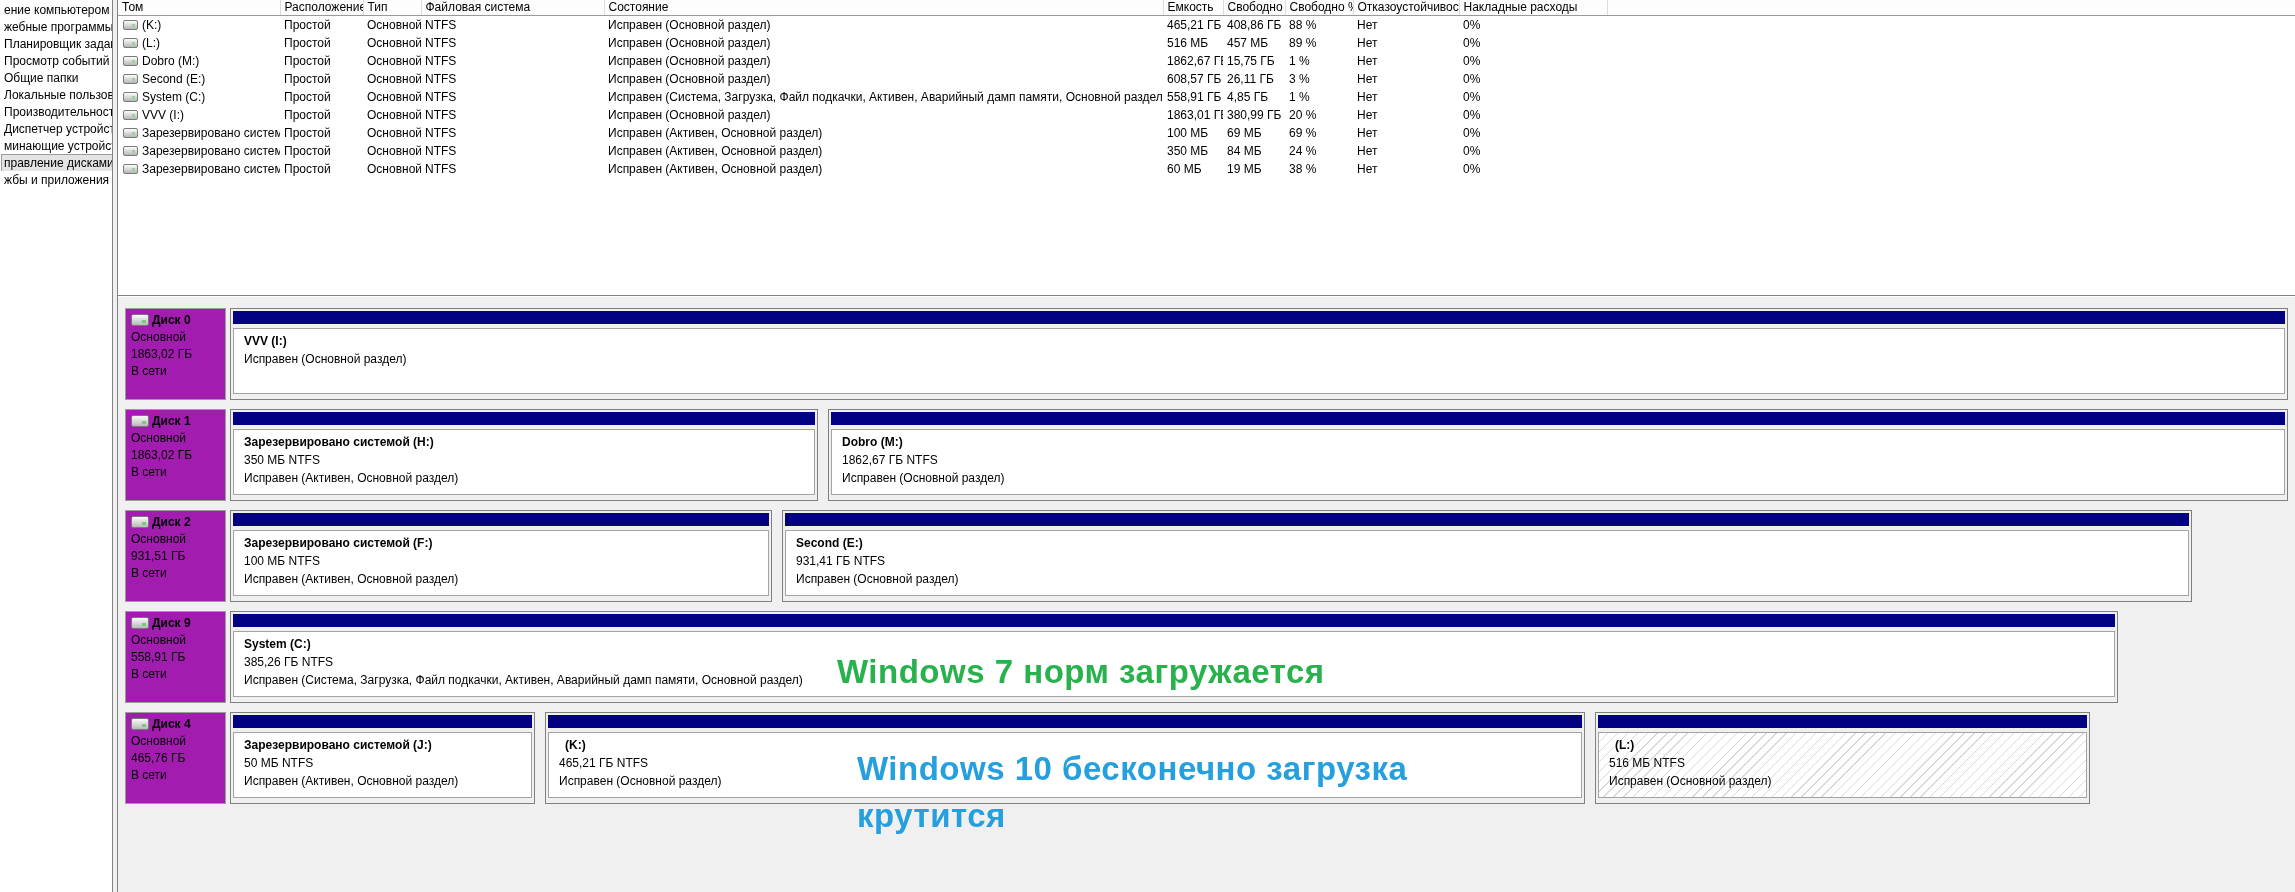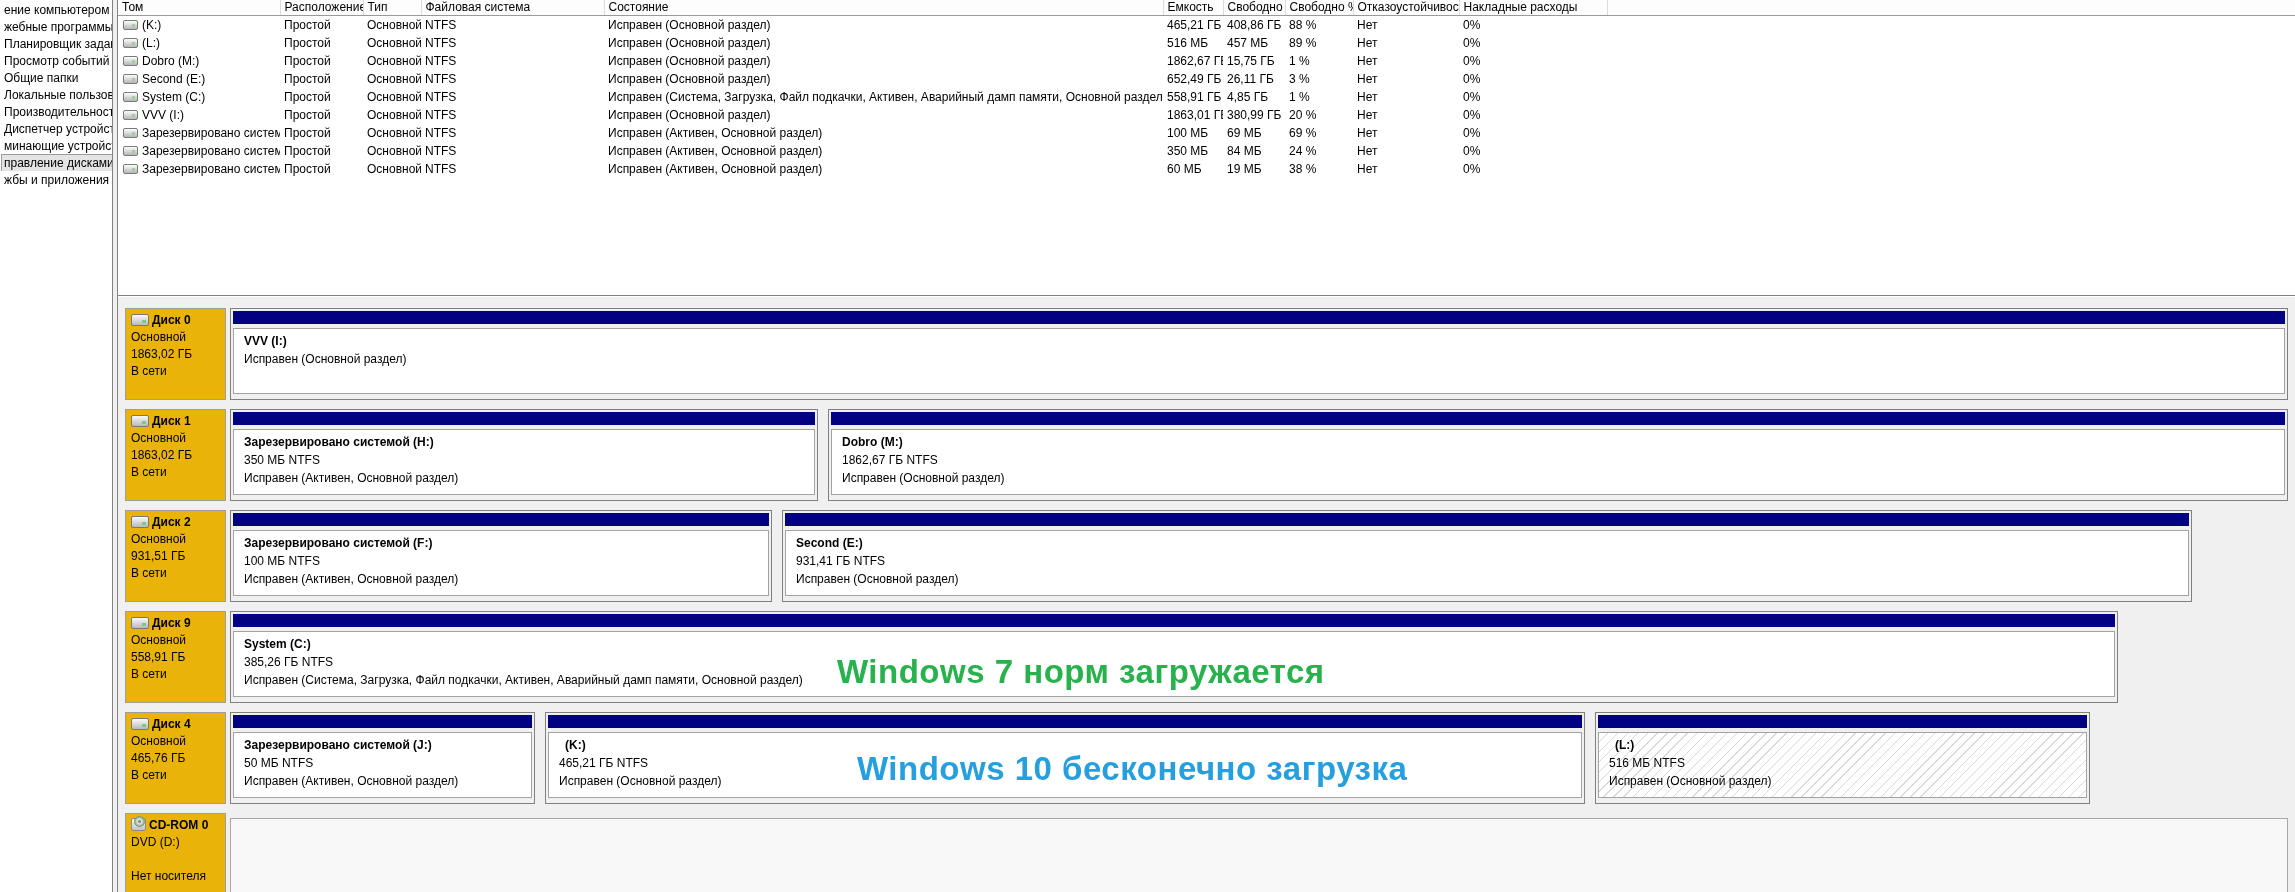--- a/index.html
+++ b/index.html
@@ -28,21 +28,21 @@
   table.vol th.filler { border-right:none; }
   table.vol td { height:18px; padding:0 0 0 4px; white-space:nowrap; overflow:hidden; font-size:12px; }
   .vol-icon { display:inline-block; width:15px; height:10px;
     background:linear-gradient(#fdfdfd,#b6b6b6); border:1px solid #7a7a7a; border-radius:2px;
     vertical-align:-1px; margin:0 4px 0 1px; position:relative; }
   .vol-icon::after { content:""; position:absolute; right:2px; top:3px; width:3px; height:3px; background:#9ad29a; }
   
   .graph-pane { position:absolute; left:118px; top:297px; width:2177px; height:595px; background:#f0f0f0; overflow:hidden; }
   .disk-row { position:absolute; left:0; width:2177px; height:92px; }
   .disk-label { position:absolute; left:7px; top:0; width:101px; height:92px;
-    background:#eab308; border:1px solid #9d9d9d; padding:3px 0 0 5px;
+    background:#a21caf; border:1px solid #9d9d9d; padding:3px 0 0 5px;
     line-height:17px; white-space:nowrap; overflow:hidden; cursor:default; }
   .disk-name { font-weight:bold; }
   .disk-icon { display:inline-block; width:18px; height:12px;
     background:linear-gradient(#fafafa,#b9b9b9); border:1px solid #787878; border-radius:2px;
     vertical-align:-2px; margin-right:3px; position:relative; }
   .disk-icon::after { content:""; position:absolute; right:2px; bottom:2px; width:4px; height:3px; background:#7ec87e; }
   .cd-icon { display:inline-block; width:15px; height:13px; position:relative; vertical-align:-2px; margin-right:3px;
     background:linear-gradient(#fafafa,#c2c2c2); border:1px solid #8a8a8a; border-radius:2px; }
   .cd-icon::before { content:""; position:absolute; left:2px; top:-3px; width:9px; height:9px; border-radius:50%;
     background:radial-gradient(circle at 50% 50%, #888 0 1px, #dfe9df 2px, #9fbf9f 4px); border:1px solid #7b8d7b; }
@@ -148,21 +148,21 @@
           <td>Нет</td>
           <td>0%</td>
           <td></td>
         </tr>
         <tr>
           <td><span class="vol-icon"></span><span>Second  (E:)</span></td>
           <td>Простой</td>
           <td>Основной</td>
           <td>NTFS</td>
           <td>Исправен (Основной раздел)</td>
-          <td>652,49 ГБ</td>
+          <td>608,57 ГБ</td>
           <td>26,11 ГБ</td>
           <td>3 %</td>
           <td>Нет</td>
           <td>0%</td>
           <td></td>
         </tr>
         <tr>
           <td><span class="vol-icon"></span><span>System (C:)</span></td>
           <td>Простой</td>
           <td>Основной</td>
@@ -342,30 +342,22 @@
       <div class="partition hatched" style="left:1477px; width:495px;">
         <div class="band"></div>
         <div class="pbody">
           <div class="pname" style="padding-left:6px;">(L:)</div>
           <div>516 МБ NTFS</div>
           <div>Исправен (Основной раздел)</div>
         </div>
       </div>
     </div>
 
-    <div class="disk-row" style="top:516px; height:79px;">
-      <div class="disk-label" style="height:79px; border-bottom:none;">
-        <div><span class="cd-icon"></span><span class="disk-name">CD-ROM 0</span></div>
-        <div>DVD (D:)</div>
-        <div>&nbsp;</div>
-        <div>Нет носителя</div>
-      </div>
-      <div class="media-area" style="left:112px; top:5px; width:2058px; height:74px; border-bottom:none;"></div>
-    </div>
 
   </div>
 
   <div class="ann ann-green">Windows 7 норм загружается</div>
   <div class="ann ann-blue">
     <div>Windows 10 бесконечно загрузка</div>
+    <div>крутится</div>
   </div>
 
 </div>
 
 </body></html>

